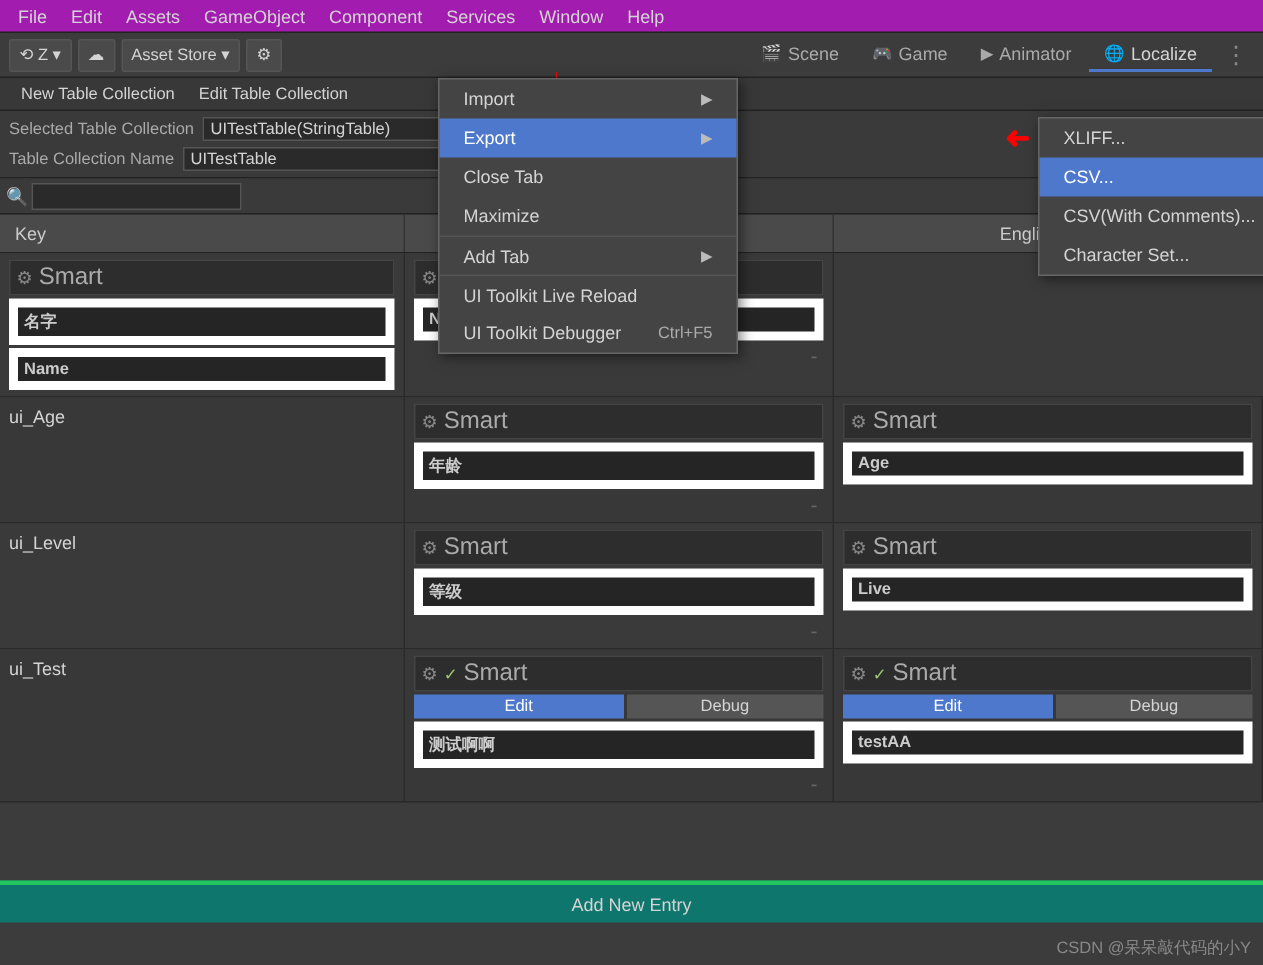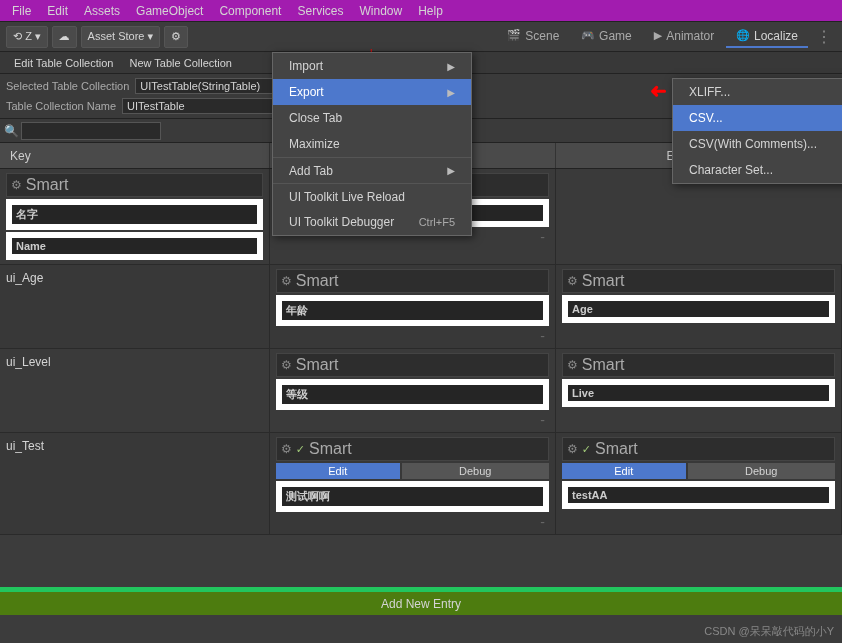--- a/index.html
+++ b/index.html
@@ -235,36 +235,36 @@
       padding: 2px 12px;
       border: none;
       cursor: pointer;
       flex: 1;
       text-align: center;
     }
     .debug-btn {
       background: #555;
       color: #d4d4d4;
       font-size: 11px;
-      padding: 2px 24px;
+      padding: 2px 8px;
       border: none;
       cursor: pointer;
       flex: 1;
       text-align: center;
     }
     .checkmark { color: #a0c878; font-size: 11px; }
 
     
     .add-entry-row {
-      background: #4d7c0f;
+      background: #0f766e;
       height: 28px;
       display: flex;
       align-items: center;
       justify-content: center;
-      border-top: 5px solid #22c55e;
+      border-top: 3px solid #22c55e;
       position: absolute;
       bottom: 28px;
       left: 0;
       width: 100%;
     }
     .add-entry-btn {
       color: #d4d4d4;
       font-size: 12px;
       cursor: pointer;
       background: none;
@@ -277,21 +277,21 @@
       bottom: 4px;
       right: 8px;
       color: #888;
       font-size: 11px;
     }
 
     
     .dropdown-overlay {
       position: absolute;
       top: 52px;
-      left: 272px;
+      left: 292px;
       z-index: 1000;
       display: flex;
     }
 
     
     .menu-popup {
       background: #444;
       border: 1px solid #666;
       min-width: 200px;
       box-shadow: 2px 2px 8px rgba(0,0,0,0.5);
@@ -381,22 +381,22 @@
     </div>
     <div class="tab active">
       <span class="tab-icon">🌐</span>
       <span>Localize</span>
     </div>
   </div>
   <span style="color:#888; font-size:16px; cursor:pointer; padding:0 4px;">⋮</span>
 </div>
 
 <div class="sub-toolbar">
+  <span class="sub-btn">New Table Collection</span>
   <span class="sub-btn">Edit Table Collection</span>
-  <span class="sub-btn">New Table Collection</span>
 </div>
 
 <div class="info-rows">
   <div class="info-row">
     <span class="info-label">Selected Table Collection</span>
     <span class="info-value">UITestTable(StringTable)</span>
     <span class="dropdown-arrow">▼</span>
   </div>
   <div class="info-row">
     <span class="info-label">Table Collection Name</span>

